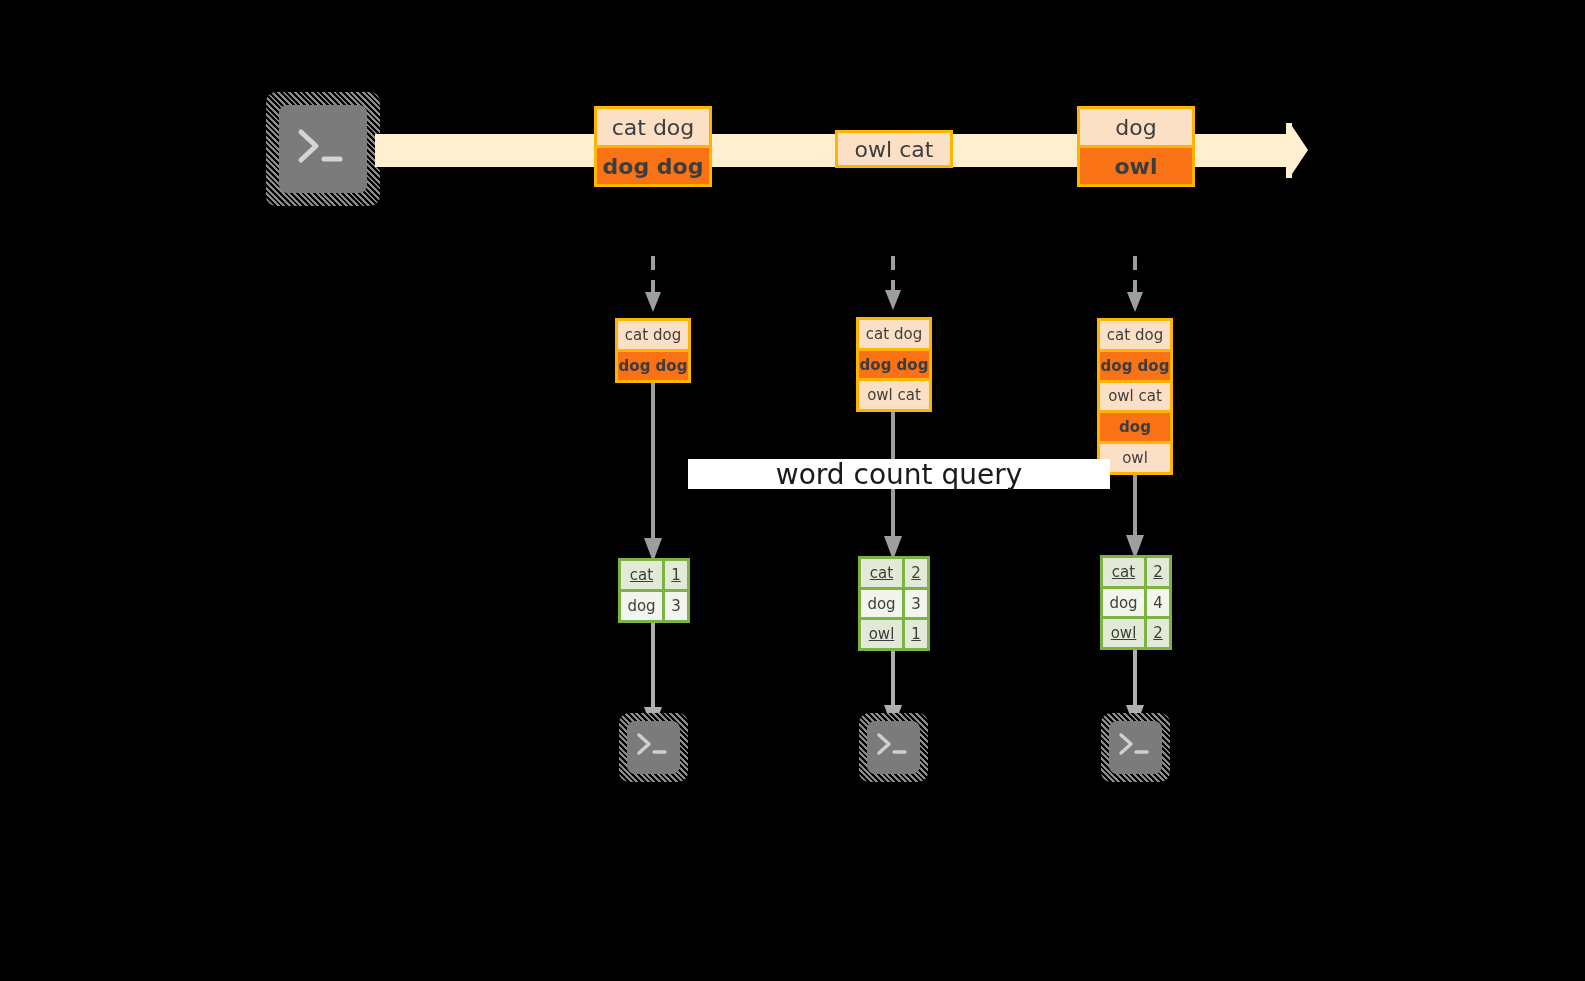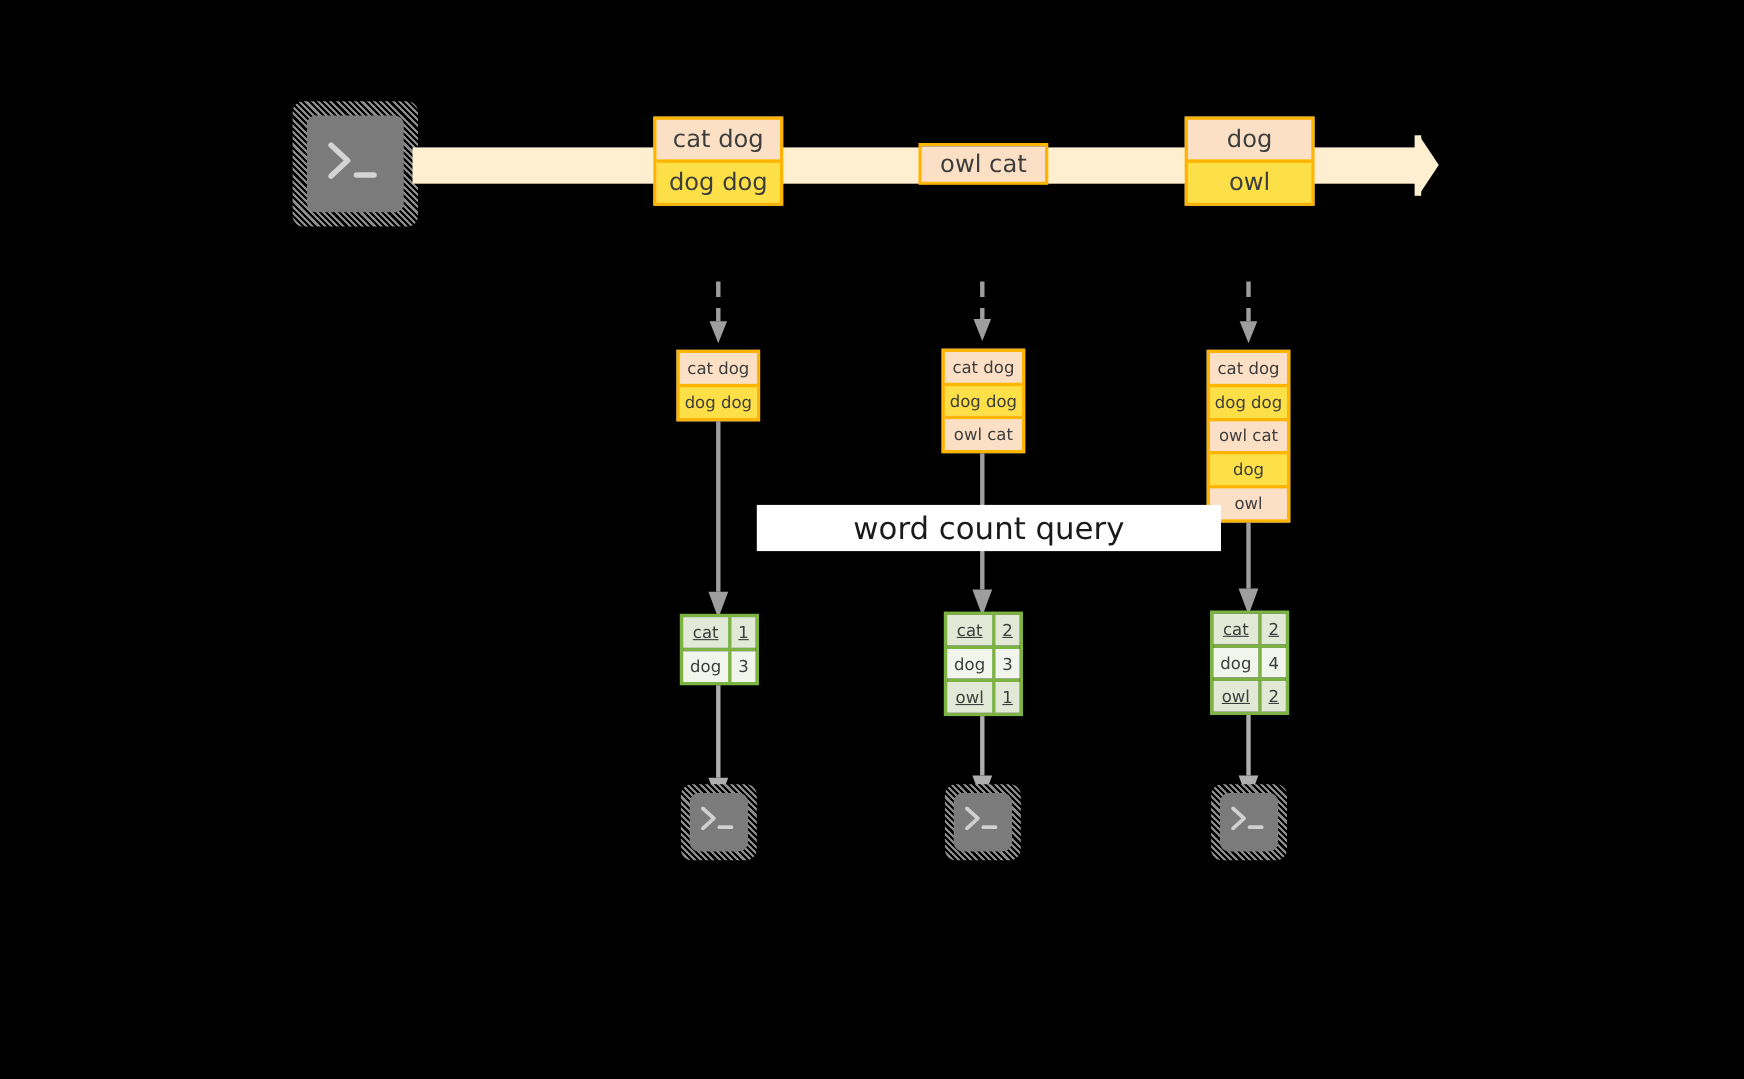--- a/index.html
+++ b/index.html
@@ -73,21 +73,21 @@
     display: flex;
     align-items: center;
     justify-content: center;
     color: #3d3d3d;
     white-space: nowrap;
   }
   .rec .cell + .cell {
     border-top: 3px solid #FFB400;
   }
   .rec .cell.dark  { background: #FBE0C6; }
-  .rec .cell.light { background: #fde047; }
+  .rec .cell.light { background: #f97316; font-weight: bold; }
 
   
   .res {
     position: absolute;
     box-sizing: border-box;
     border: 3px solid #7CB342;
     display: flex;
     flex-direction: column;
   }
   .res .row {
@@ -188,21 +188,21 @@
     <line x1="653" y1="383" x2="653" y2="538" stroke="#9E9E9E" stroke-width="4"></line>
     <polygon points="644,538 662,538 653,562" fill="#9E9E9E"></polygon>
 
     <line x1="893" y1="412" x2="893" y2="536" stroke="#9E9E9E" stroke-width="4"></line>
     <polygon points="884,536 902,536 893,560" fill="#9E9E9E"></polygon>
 
     <line x1="1135" y1="475" x2="1135" y2="535" stroke="#9E9E9E" stroke-width="4"></line>
     <polygon points="1126,535 1144,535 1135,559" fill="#9E9E9E"></polygon>
   </svg>
 
-  <div class="query-label" style="left:688px; top:459px; width:422px; height:42px; font-size:28px;">word count query</div>
+  <div class="query-label" style="left:688px; top:459px; width:422px; height:30px; font-size:28px;">word count query</div>
 
   <div class="res" style="left:618px; top:558px; width:72px; height:65px; font-size:15px;">
     <div class="row dark">
       <div class="k" style="flex:0 0 41px;">cat</div>
       <div class="v" style="flex:1 1 auto;">1</div>
     </div>
     <div class="row light">
       <div class="k" style="flex:0 0 41px;">dog</div>
       <div class="v" style="flex:1 1 auto;">3</div>
     </div>

